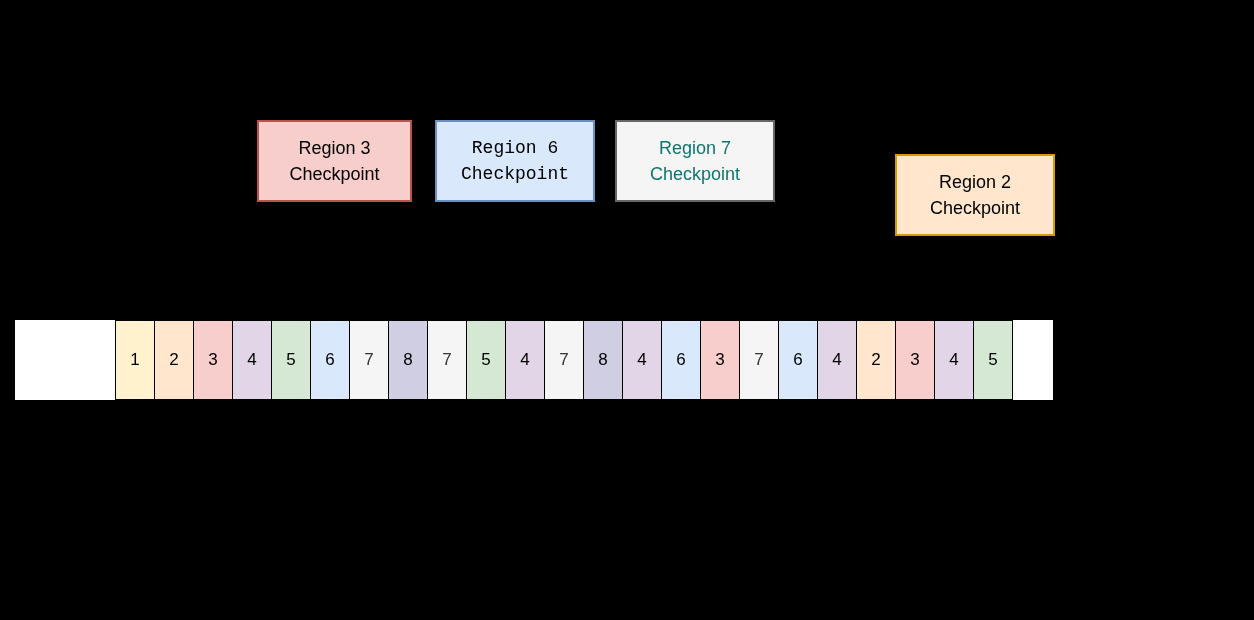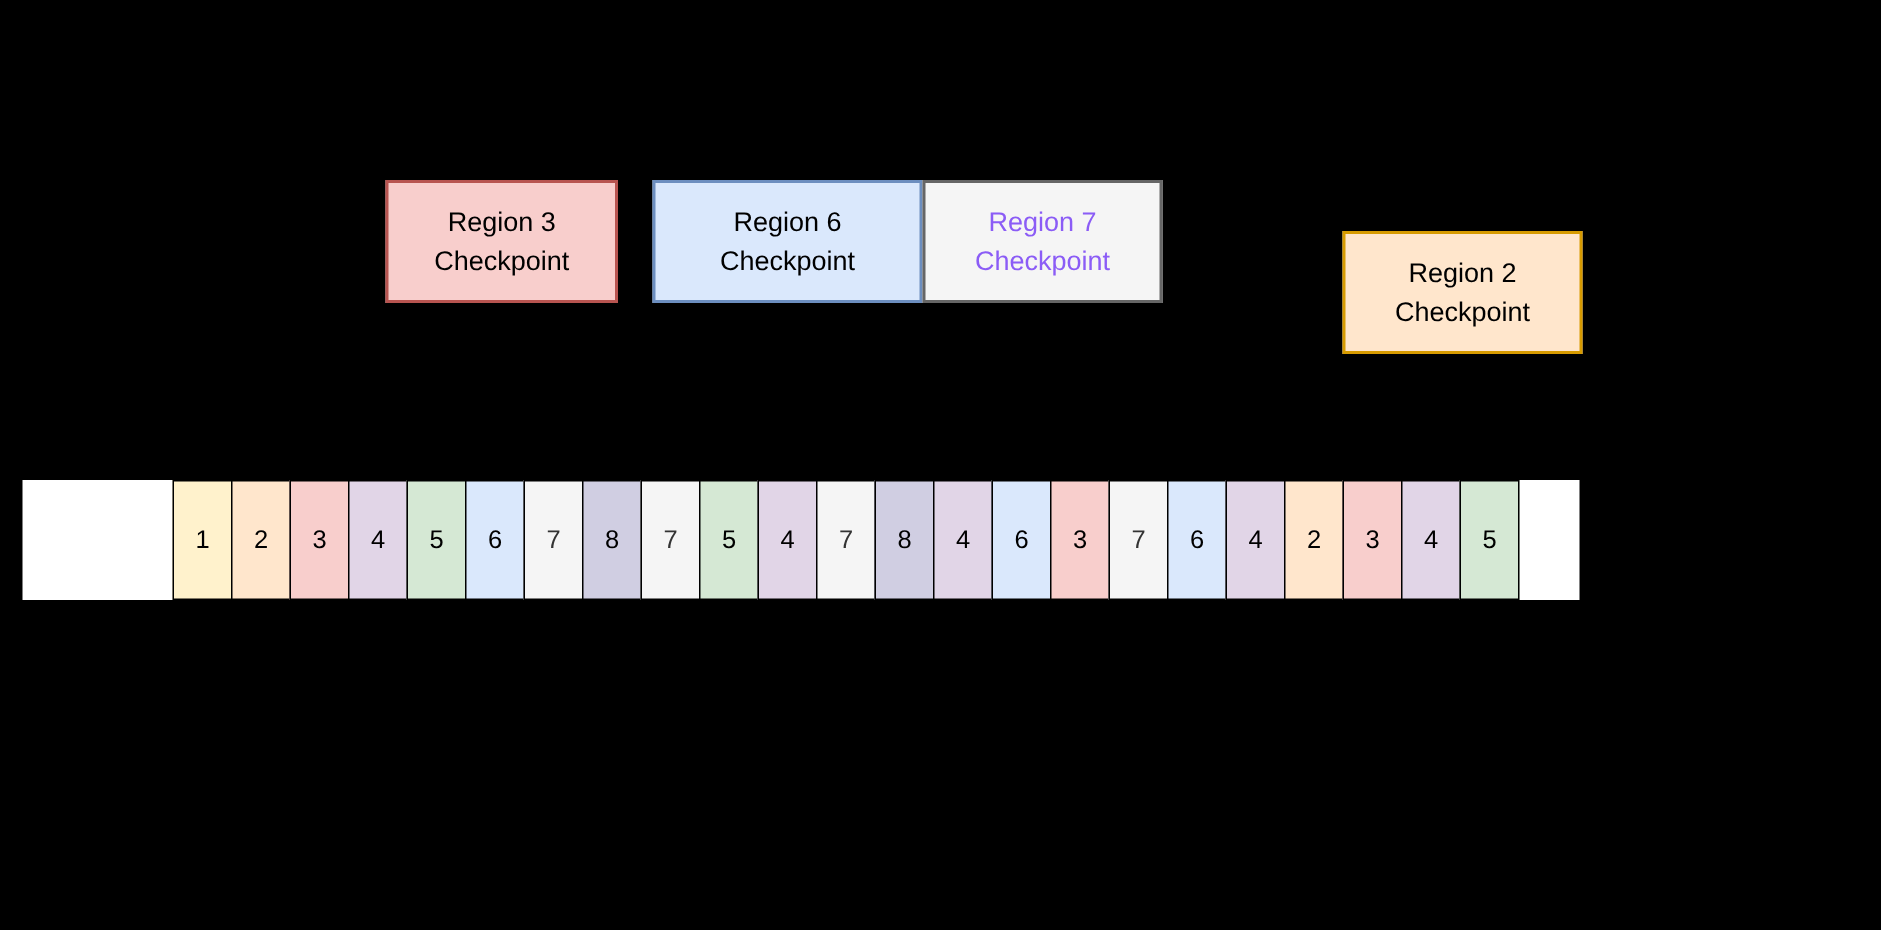--- a/index.html
+++ b/index.html
@@ -26,21 +26,21 @@
     display: flex;
     flex-direction: column;
     align-items: center;
     justify-content: center;
     text-align: center;
     font-size: 18px;
     line-height: 26px;
     color: #000;
   }
   .cp-0 { left: 257px; width: 155px; }
-  .cp-1 { left: 435px; width: 180px; }
+  .cp-1 { left: 435px; width: 160px; font-family: Liberation Mono, monospace; }
   .cp-2 { left: 615px; width: 160px; }
   .cp-3 { left: 895px; width: 160px; margin-top: 34px; }
 
   
   .log-strip {
     position: absolute;
     left: 15px;
     top: 320px;
     width: 1038px;
     height: 80px;
@@ -72,21 +72,21 @@
   <div class="checkpoint cp-0" style="background-color: rgb(248, 206, 204); border-color: rgb(184, 84, 80); color: rgb(0, 0, 0);">
     <div>Region 3</div>
     <div>Checkpoint</div>
   </div>
 
   <div class="checkpoint cp-1" style="background-color: rgb(218, 232, 252); border-color: rgb(108, 142, 191); color: rgb(0, 0, 0);">
     <div>Region 6</div>
     <div>Checkpoint</div>
   </div>
 
-  <div class="checkpoint cp-2" style="background-color: rgb(245, 245, 245); border-color: rgb(102, 102, 102); color: #8b5cf6;">
+  <div class="checkpoint cp-2" style="background-color: rgb(245, 245, 245); border-color: rgb(102, 102, 102); color: #0f766e;">
     <div>Region 7</div>
     <div>Checkpoint</div>
   </div>
 
   <div class="checkpoint cp-3" style="background-color: rgb(255, 230, 204); border-color: rgb(215, 155, 0); color: rgb(0, 0, 0);">
     <div>Region 2</div>
     <div>Checkpoint</div>
   </div>
 
   <div class="log-strip">

